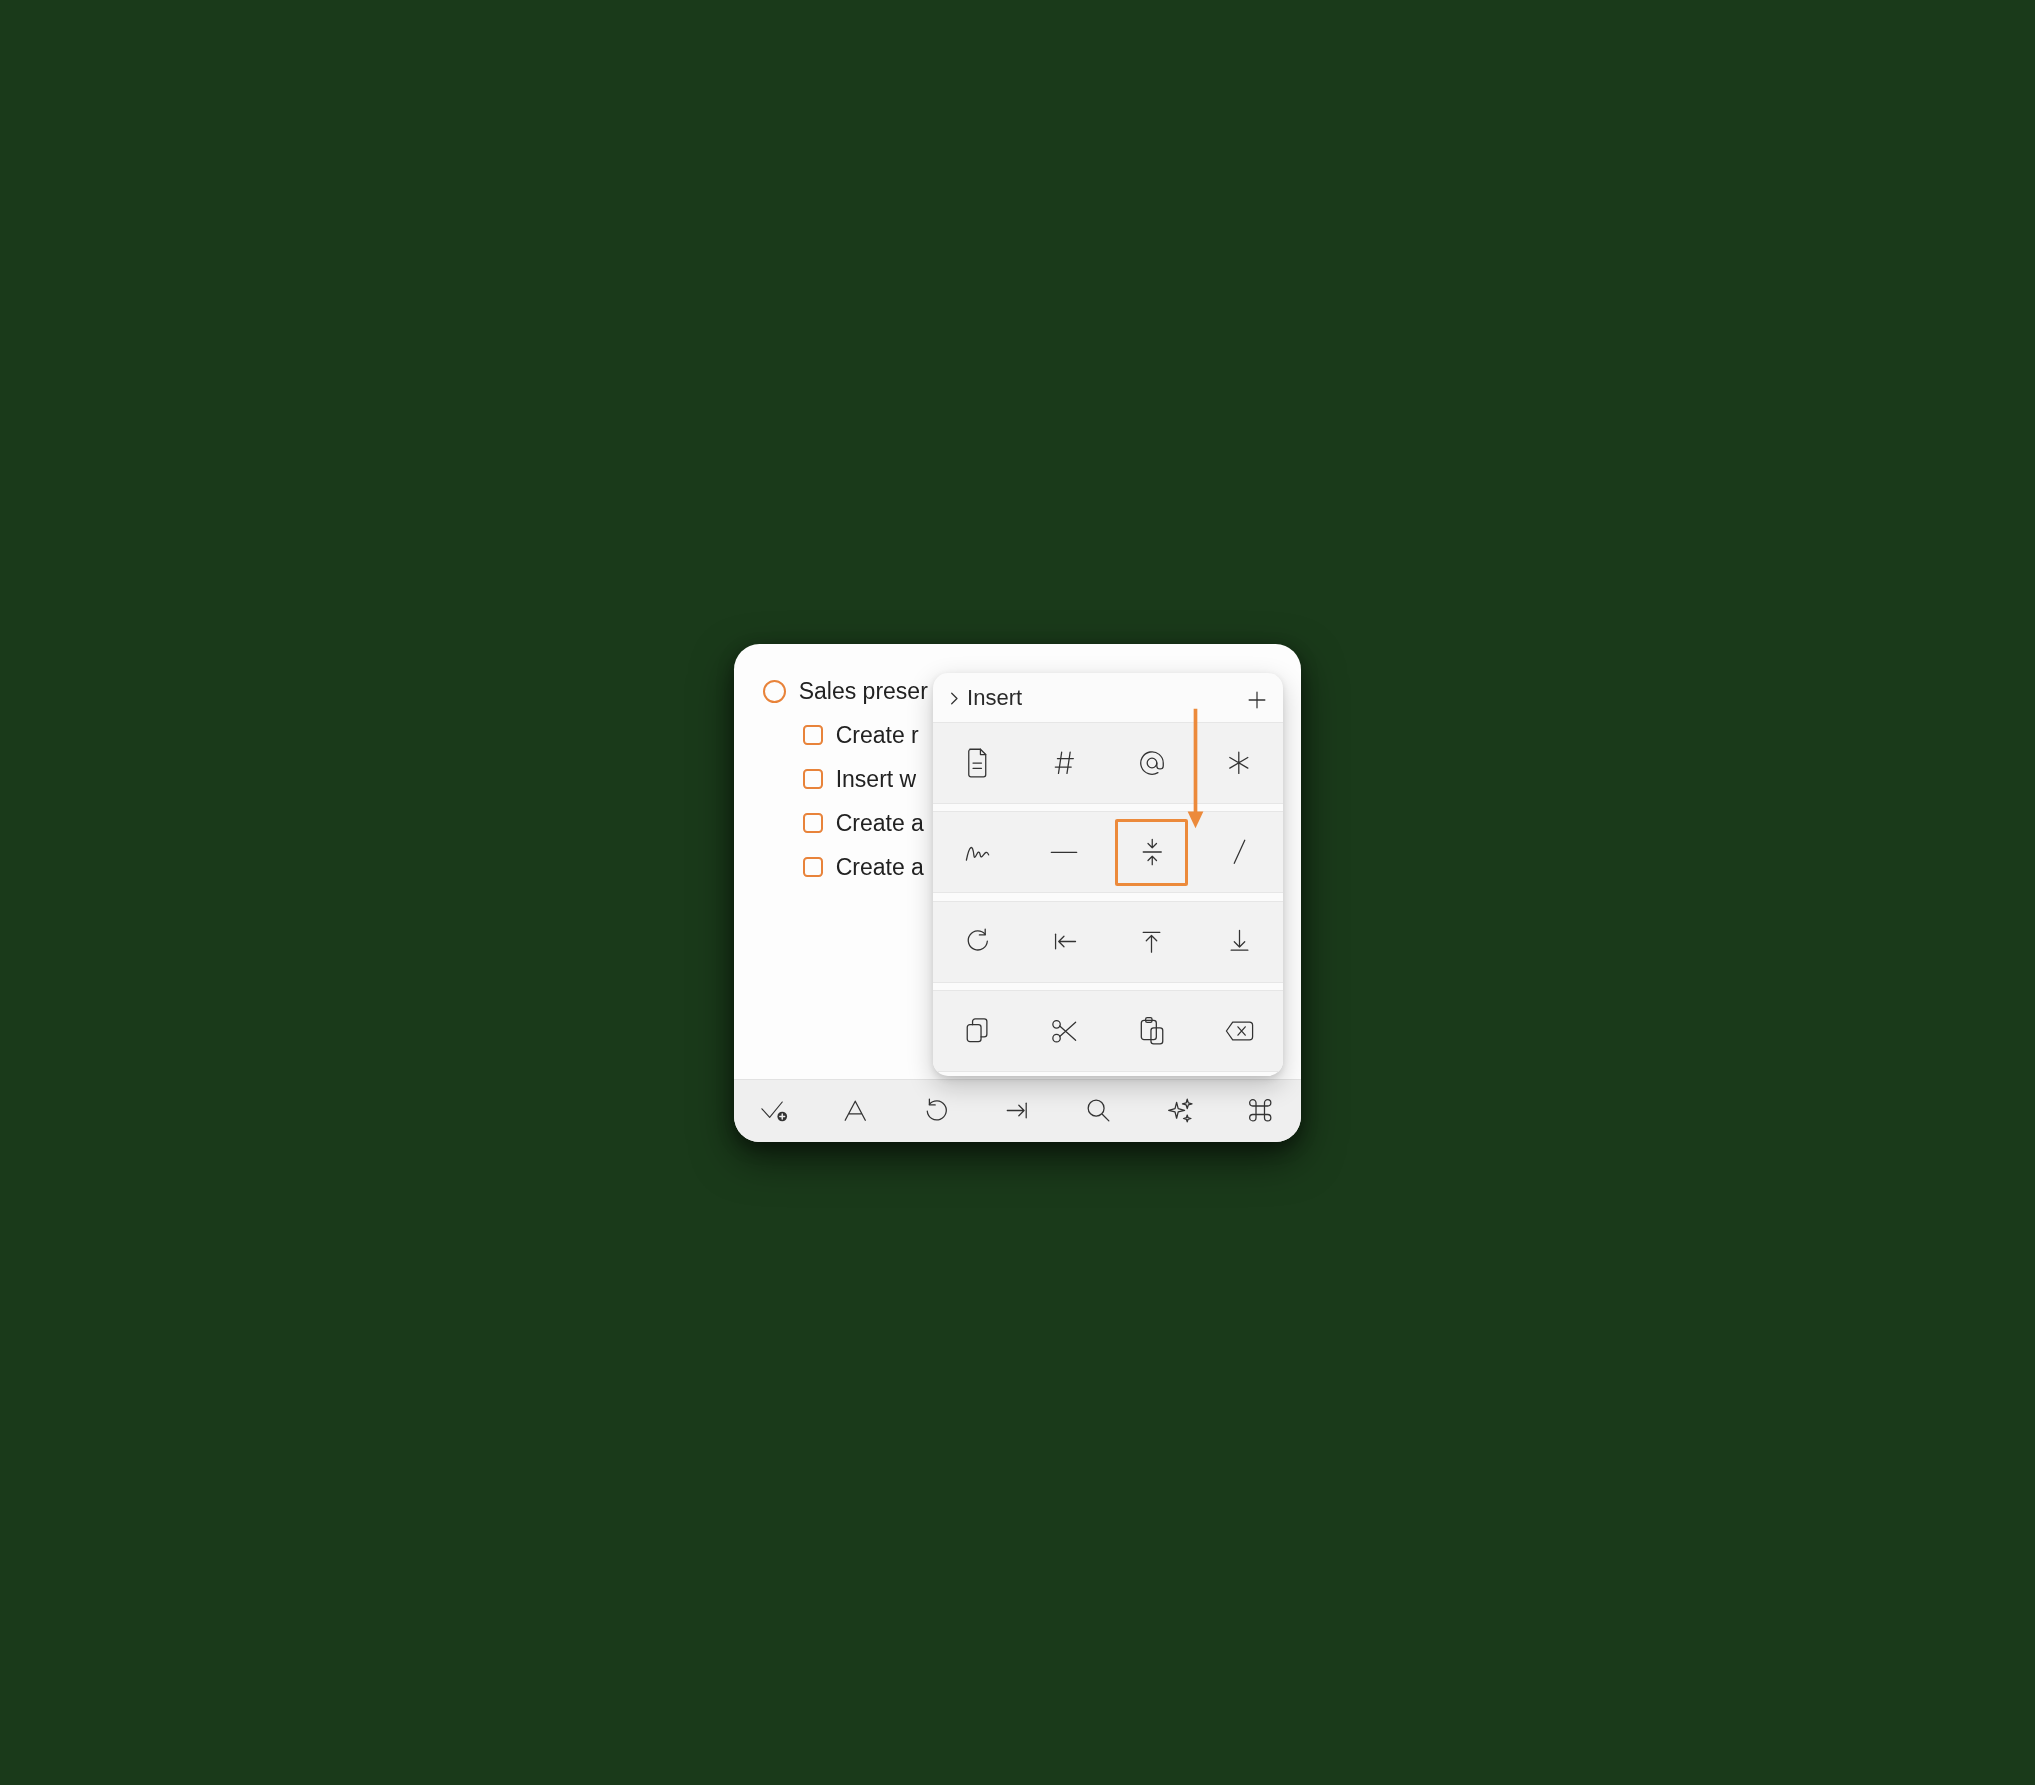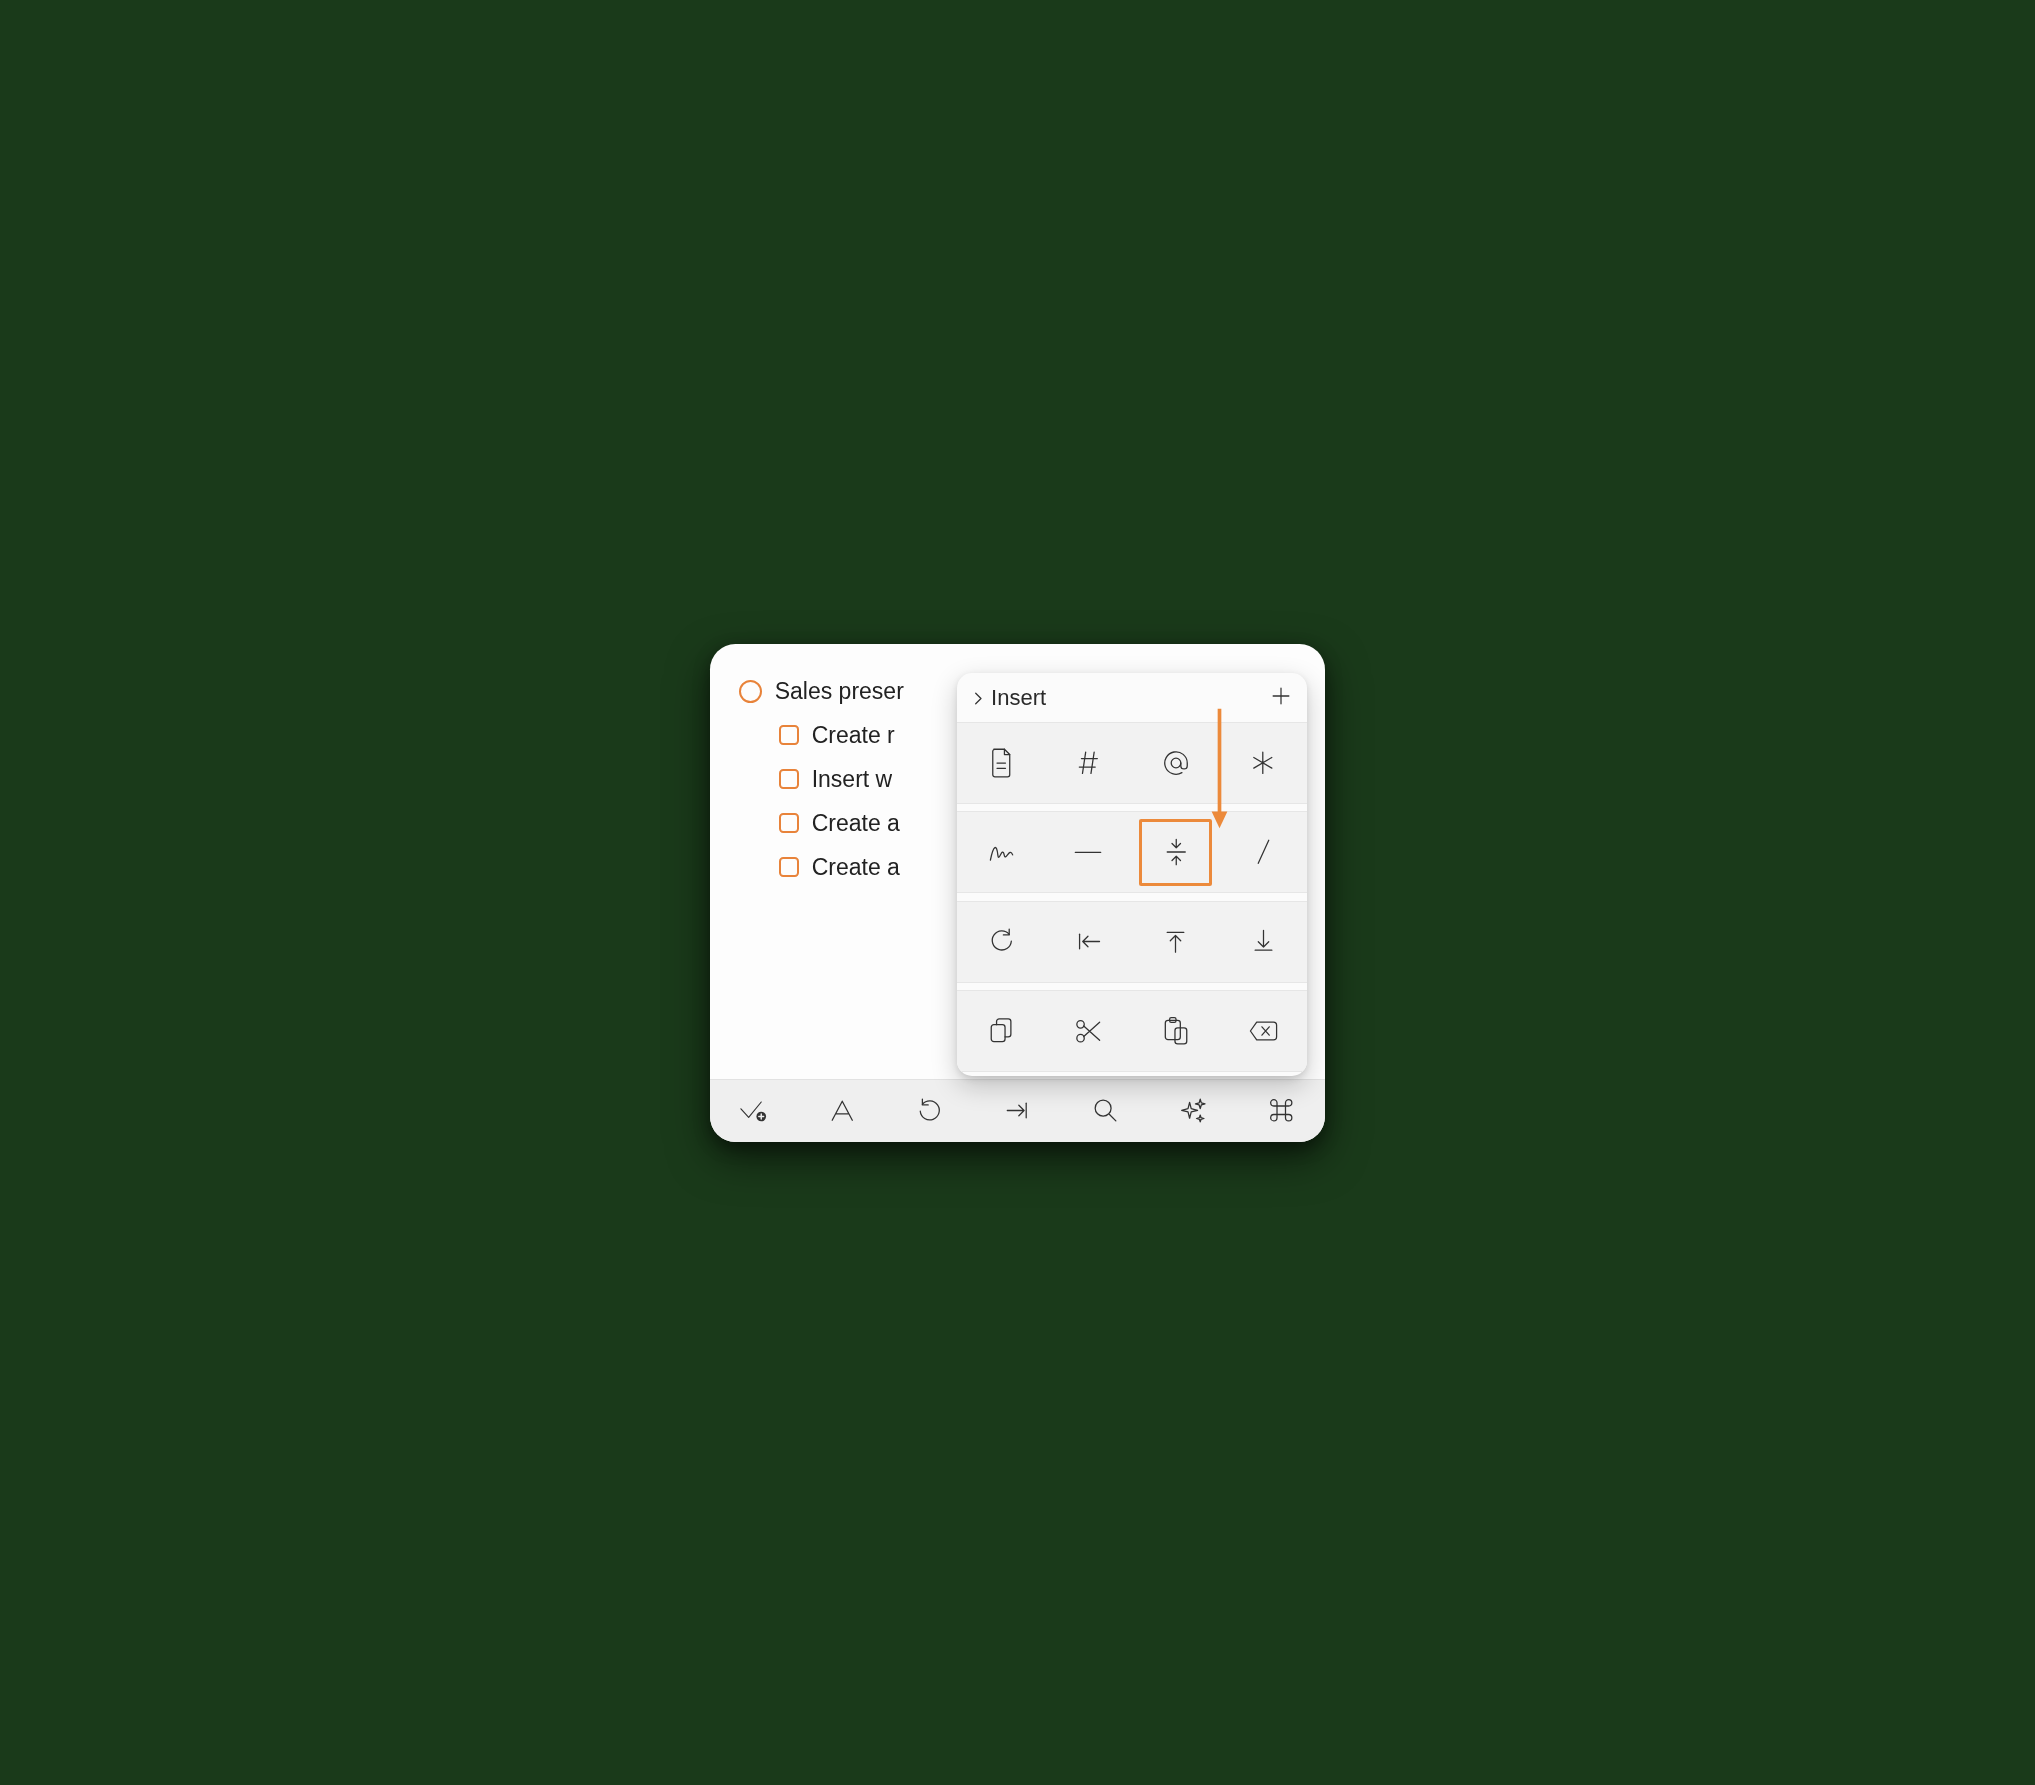--- a/index.html
+++ b/index.html
@@ -7,21 +7,21 @@
   body {
     background: #1a3a1a;
     font-family: -apple-system, BlinkMacSystemFont, "Segoe UI", Helvetica, Arial, sans-serif;
     display: flex;
     align-items: center;
     justify-content: center;
     padding: 21px;
   }
   .app-window {
     position: relative;
-    width: 615px;
+    width: 567px;
     background: #fdfdfd;
     border-radius: 25.4px;
     box-shadow: 0 16px 42px rgba(0,0,0,0.55), 0 5.3px 16px rgba(0,0,0,0.35);
     overflow: hidden;
   }
   .content {
     padding: 34px 29px 21px 29px;
     min-height: 435px;
   }
   .row {
@@ -52,21 +52,21 @@
     right: 18px;
     width: 350px;
     background: #fbfbfb;
     border-radius: 15px;
     box-shadow: 0 9.5px 26.5px rgba(0,0,0,0.20), 0 2.1px 6.4px rgba(0,0,0,0.10);
     overflow: hidden;
     padding-bottom: 4.2px;
   }
   .panel-header {
     display: flex;
-    align-items: flex-start;
+    align-items: flex-end;
     justify-content: space-between;
     padding: 12.7px 15px 10.6px 15px;
   }
   .panel-title-group {
     display: flex;
     align-items: center;
     gap: 6.4px;
     font-size: 22px;
     color: #2a2a2a;
     font-weight: 500;

